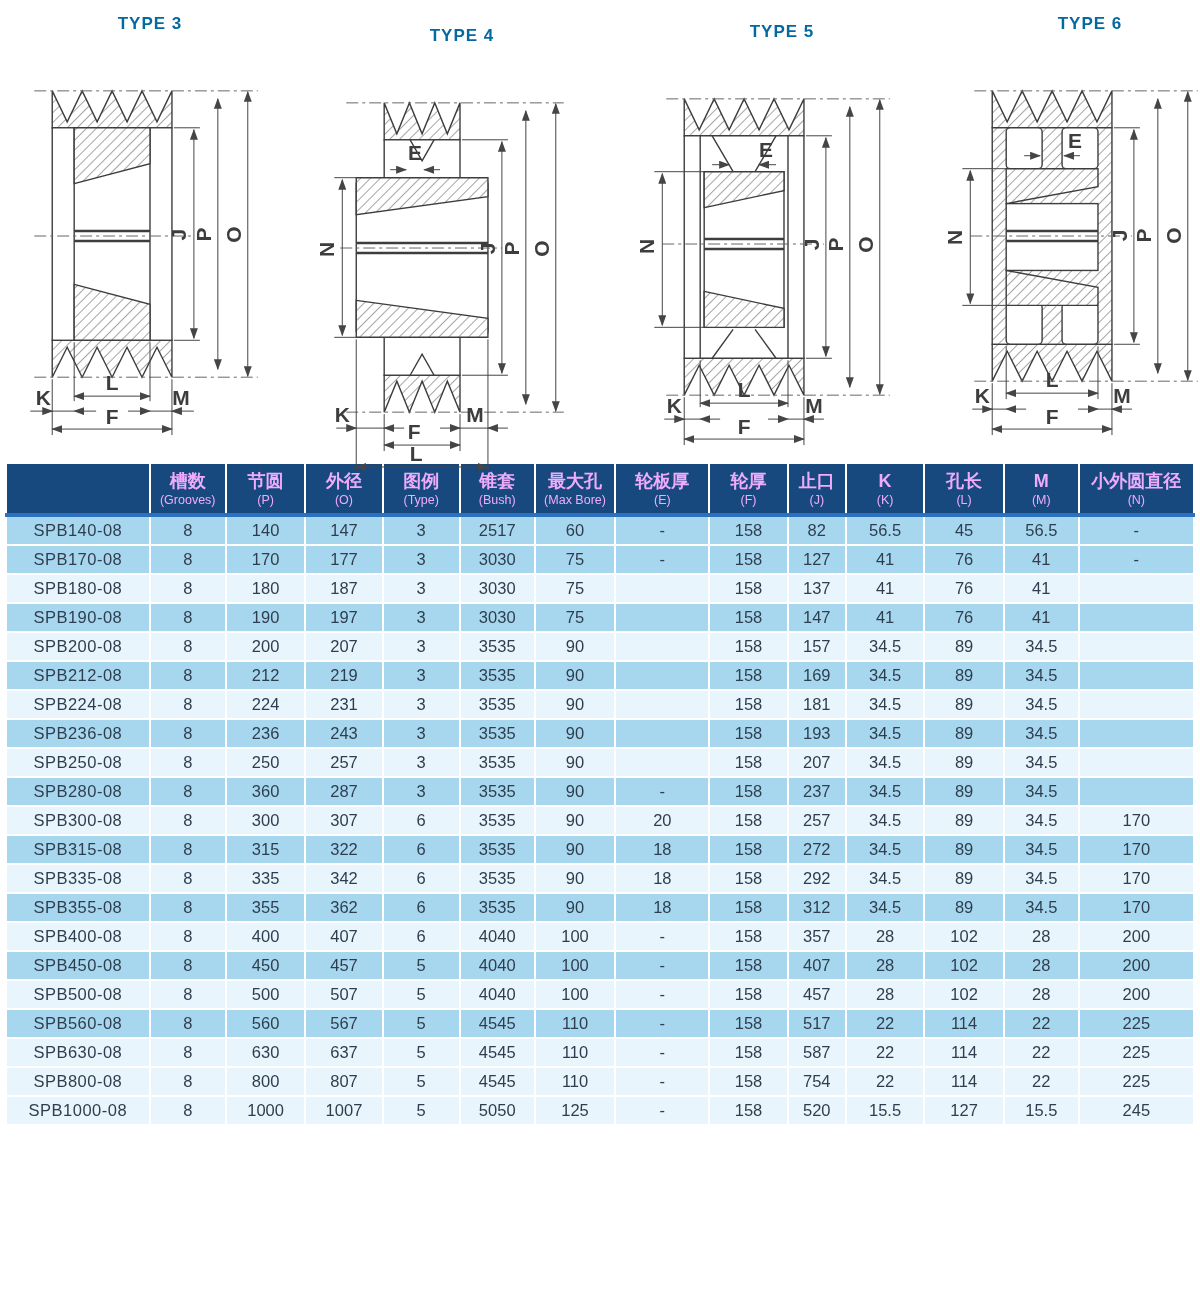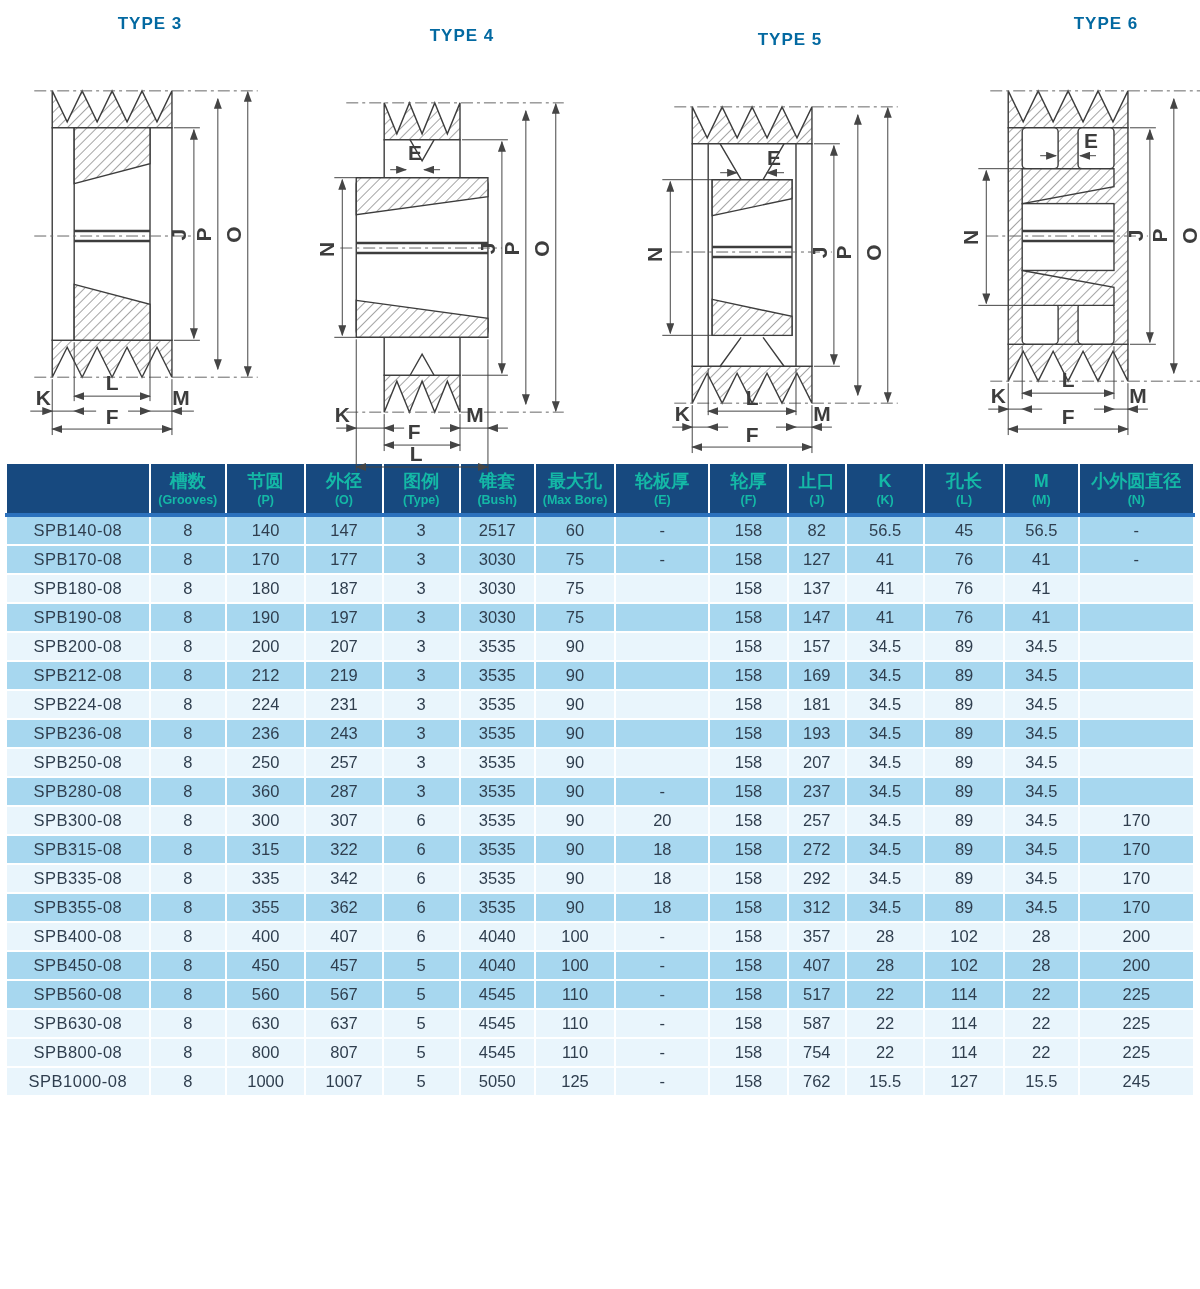--- a/index.html
+++ b/index.html
@@ -6,24 +6,24 @@
   body{width:1200px;font-family:"Liberation Sans",sans-serif;}
   .diagrams{display:flex;width:1200px;height:462px;align-items:flex-start;}
   .fig{width:300px;flex:0 0 300px;}
   .fig-title{text-align:center;font-weight:bold;font-size:17px;color:#0369a1;
              letter-spacing:1px;margin:14px 0 2px;}
   svg.draw{display:block;width:300px;height:424px;}
   .dim{font-family:"Liberation Sans",sans-serif;font-size:21px;font-weight:bold;fill:#3d3d3d;}
   
   table.spec{width:1190px;margin:0 auto;border-collapse:collapse;table-layout:fixed;}
   table.spec th,table.spec td{border:2px solid #ffffff;}
-  table.spec thead th{background:#17497f;color:#14b8a6;padding:7px 2px 6px;
+  table.spec thead th{background:#17497f;color:#f0abfc;padding:7px 2px 6px;
                       border-bottom:4px solid #2b71bd;vertical-align:middle;}
   .h-zh{font-size:18px;font-weight:bold;line-height:1.15;}
-  .h-en{font-size:12.5px;font-weight:bold;margin-top:2px;line-height:1.1;}
+  .h-en{font-size:12.5px;font-weight:normal;margin-top:2px;line-height:1.1;}
   table.spec tbody td{text-align:center;font-size:16.5px;color:#2f3e4e;height:27px;
                       padding:0;white-space:nowrap;overflow:hidden;}
   table.spec tbody tr.odd td{background:#a7d7ef;}
   table.spec tbody tr.even td{background:#e9f5fc;}
   table.spec tbody td.model{letter-spacing:.5px;}
   
   table.spec col:nth-child(1){width:12.1%;}  table.spec col:nth-child(2){width:6.4%;}
   table.spec col:nth-child(3){width:6.7%;}   table.spec col:nth-child(4){width:6.5%;}
   table.spec col:nth-child(5){width:6.5%;}   table.spec col:nth-child(6){width:6.3%;}
   table.spec col:nth-child(7){width:6.8%;}   table.spec col:nth-child(8){width:7.9%;}
@@ -143,21 +143,21 @@
       <text class="dim" text-anchor="middle" transform="rotate(-90 183 201)" x="183" y="201">J</text>
       <text class="dim" text-anchor="middle" transform="rotate(-90 207 201)" x="207" y="201">P</text>
       <text class="dim" text-anchor="middle" transform="rotate(-90 237 201)" x="237" y="201">O</text>
       <text class="dim" text-anchor="middle" x="30" y="375">K</text>
       <text class="dim" text-anchor="middle" x="163" y="375">M</text>
       <text class="dim" text-anchor="middle" x="102" y="392">F</text>
       <text class="dim" text-anchor="middle" x="104" y="414">L</text>
     </svg>
   </figure>
 
-  <figure class="fig" style="margin:16px">
+  <figure class="fig" style="margin:8px">
     <div class="fig-title">TYPE 5</div>
     <svg class="draw" viewBox="0 0 300 425">
       <g stroke="#3d3d3d" fill="none" stroke-width="1.4">
         <path d="M52,92 L52,55 L67,86 L82,55 L97,86 L112,55 L127,86 L142,55 L157,86 L172,55 L172,92 Z" fill="url(#hatch)"></path>
         <path d="M52,315 L52,352 L67,322 L82,352 L97,322 L112,352 L127,322 L142,352 L157,322 L172,352 L172,315 Z" fill="url(#hatch)"></path>
         <rect x="52" y="92" width="16" height="223" fill="#fff"></rect>
         <rect x="156" y="92" width="16" height="223" fill="#fff"></rect>
         <path d="M80,92 L101,128 M144,92 L123,128"></path>
         <path d="M80,315 L101,286 M144,315 L123,286"></path>
         <rect x="72" y="128" width="80" height="156" fill="#fff"></rect>
@@ -591,20 +591,36 @@
         <td>4040</td>
         <td>100</td>
         <td>-</td>
         <td>158</td>
         <td>407</td>
         <td>28</td>
         <td>102</td>
         <td>28</td>
         <td>200</td>
       </tr>
+      <tr class="even">
+        <td class="model">SPB500-08</td>
+        <td>8</td>
+        <td>500</td>
+        <td>507</td>
+        <td>5</td>
+        <td>4040</td>
+        <td>100</td>
+        <td>-</td>
+        <td>158</td>
+        <td>457</td>
+        <td>28</td>
+        <td>102</td>
+        <td>28</td>
+        <td>200</td>
+      </tr>
       <tr class="odd">
         <td class="model">SPB560-08</td>
         <td>8</td>
         <td>560</td>
         <td>567</td>
         <td>5</td>
         <td>4545</td>
         <td>110</td>
         <td>-</td>
         <td>158</td>
@@ -649,20 +665,20 @@
       <tr class="even">
         <td class="model">SPB1000-08</td>
         <td>8</td>
         <td>1000</td>
         <td>1007</td>
         <td>5</td>
         <td>5050</td>
         <td>125</td>
         <td>-</td>
         <td>158</td>
-        <td>762</td>
+        <td>520</td>
         <td>15.5</td>
         <td>127</td>
         <td>15.5</td>
         <td>245</td>
       </tr>
     </tbody>
 </table>
 
 </body></html>

